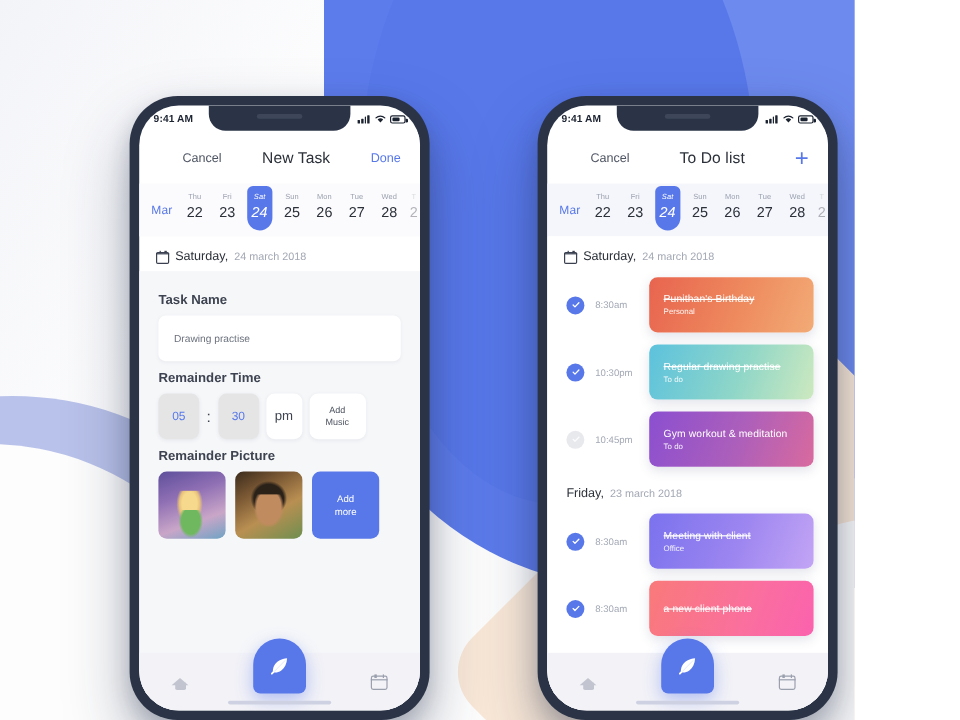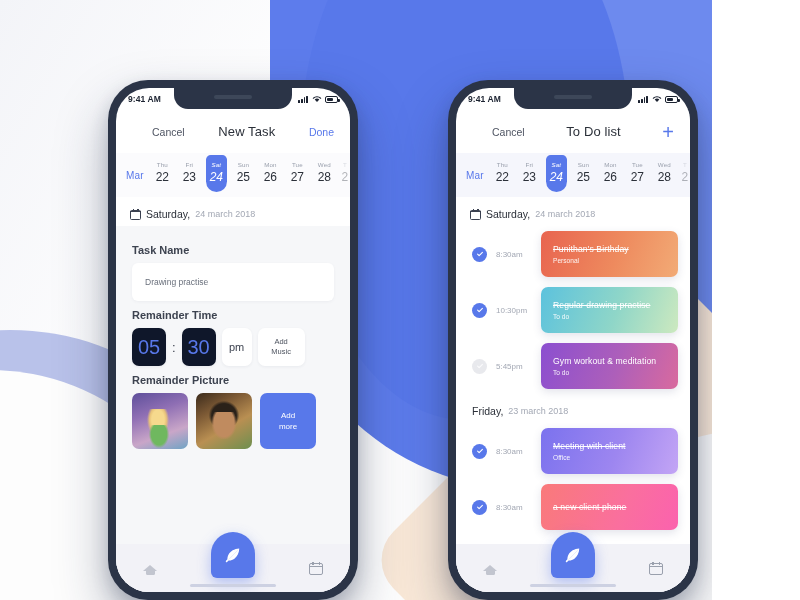--- a/index.html
+++ b/index.html
@@ -128,23 +128,23 @@
   
   .form-body { background:#f6f7f9; flex:1; padding:10px 16px 0; overflow:hidden; }
   .fld-label { font-size:11px; font-weight:bold; color:#3d4350; margin:8px 0 7px; }
   .txtinput {
     background:#fff; border-radius:6px; height:38px; display:flex; align-items:center;
     padding:0 13px; font-size:8.5px; color:#6a707c;
     box-shadow:0 1px 3px rgba(60,70,100,.06);
   }
   .timerow { display:flex; align-items:center; gap:6px; }
   .timebox {
-    background:#0f172a; border-radius:7px; width:34px; height:38px;
+    background:#e5e5e5; border-radius:7px; width:34px; height:38px;
     display:flex; align-items:center; justify-content:center;
-    font-size:20px; color:#5878ea;
+    font-size:10px; color:#5878ea;
     box-shadow:0 1px 3px rgba(60,70,100,.07);
     text-align:right;
   }
   .colon { font-size:13px; color:#3d4350; }
   .ampmbox {
     background:#fff; border-radius:7px; width:30px; height:38px;
     display:flex; align-items:center; justify-content:center;
     font-size:11px; color:#3d4350;
     box-shadow:0 1px 3px rgba(60,70,100,.07);
   }
@@ -478,21 +478,21 @@
               <div class="tsub">To do</div>
             </div>
           </div>
 
           <div class="task">
             <div class="chk todo">
               <svg viewBox="0 0 12 12">
                   <path d="M2.4 6.2 4.7 8.6 9.6 3.5" stroke="#fbfbfd" stroke-width="1.6" fill="none" stroke-linecap="round" stroke-linejoin="round"></path>
                 </svg>
             </div>
-            <div class="ttime">5:45pm</div>
+            <div class="ttime">10:45pm</div>
             <div class="tcard" style="background:linear-gradient(110deg,#8b4fd0 0%,#ad5fba 55%,#d96a9e 100%)">
               <div class="tname">Gym workout &amp; meditation</div>
               <div class="tsub">To do</div>
             </div>
           </div>
 
           <div class="dayrow" style="padding-left:16px">
             <span class="daystrong">Friday,</span>
             <span class="daylight">23 march 2018</span>
           </div>

